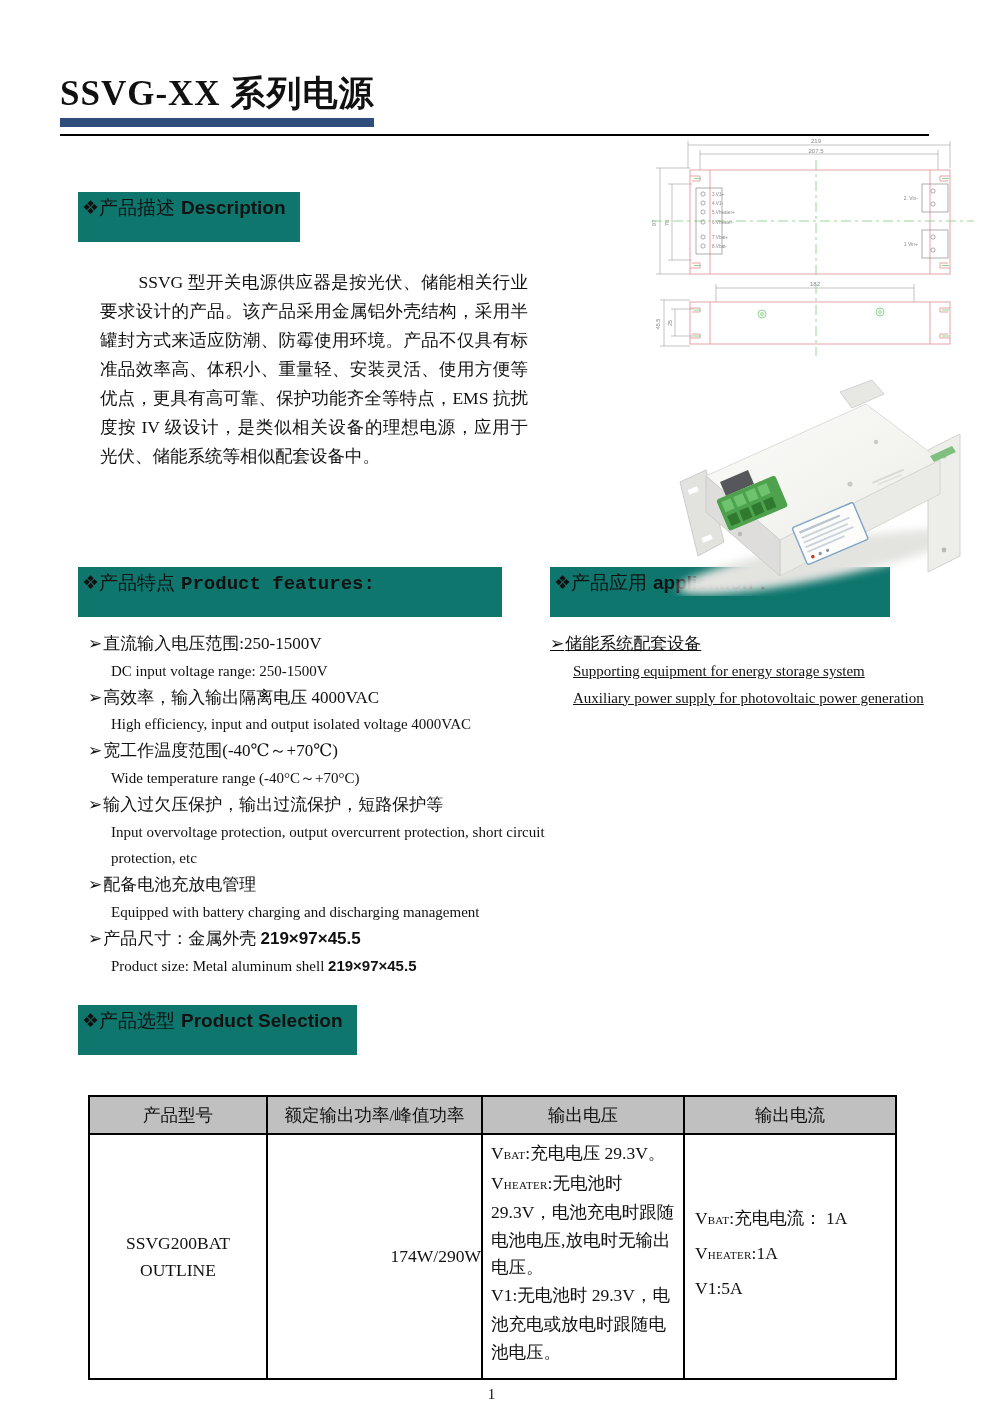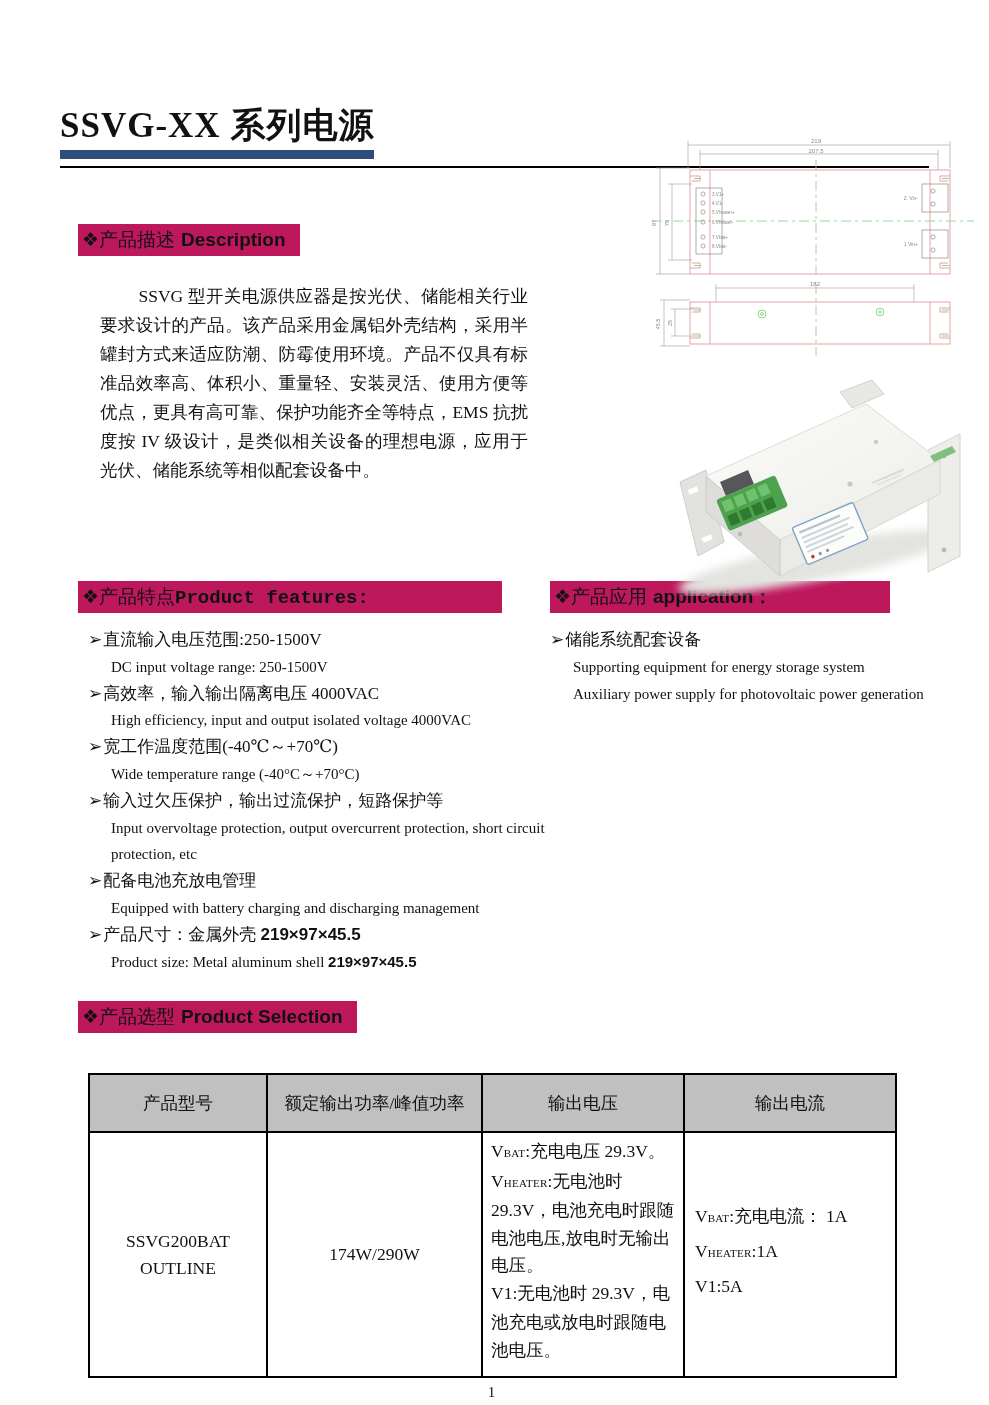--- a/index.html
+++ b/index.html
@@ -13,34 +13,33 @@
     overflow:hidden;
   }
 
   
   .title-wrap { margin:70px 0 0 60px; }
   .doc-title {
     display:inline-block;
     font-size:35px; font-weight:bold; letter-spacing:1px;
     padding-bottom:1px;
     border-bottom:9px solid #2e4d7b;
-    margin-top:32px;
   }
   .title-rule { margin:7px 60px 0 60px; border-top:2.5px solid #000; }
 
   
   .sec-head {
     display:inline-block;
-    background:#be185d;
-    padding:3px 14px 3px 4px;
+    background:#0f766e;
+    padding:3px 14px 21px 4px;
     font-size:19px;
   }
   .sec-head .zh { font-family:"Liberation Serif",serif; }
   .sec-head .en { font-family:"Liberation Sans",sans-serif; font-weight:bold; margin-left:6px; }
-  .sec-head .en-mono { font-family:"Liberation Mono","DejaVu Sans Mono",monospace; font-weight:bold; }
+  .sec-head .en-mono { font-family:"Liberation Mono","DejaVu Sans Mono",monospace; font-weight:bold; margin-left:6px; }
   .sec-desc { margin:56px 0 0 78px; }
 
   
   .desc-body {
     margin:26px 0 0 100px;
     width:428px;
     font-size:17.5px;
     line-height:29px;
     text-align:justify;
     text-indent:2.2em;
@@ -51,21 +50,21 @@
   .right-col svg { display:block; }
   .photo-box { margin-top:4px; }
 
   
   .sec-row { display:flex; margin:96px 0 0 78px; }
   .sec-row .sec-head.features-h { min-width:424px; }
   .sec-row .sec-head.apps-h { min-width:340px; margin-left:48px; }
 
   .lists-row { display:flex; margin-top:14px; }
   .feat-col { margin-left:88px; width:462px; }
-  .apps-col { width:380px; }
+  .apps-col { width:380px;text-decoration:underline; }
   .li-zh { font-size:17px; line-height:26.8px; color:#111; }
   .li-zh .arrow { margin-right:1px; }
   .li-en { font-size:15px; line-height:26.8px; padding-left:23px; }
   .bold-num { font-family:"Liberation Sans",sans-serif; font-weight:bold; }
 
   
   .sec-sel { margin:26px 0 0 78px; }
   table.sel {
     margin:40px 0 0 88px;
     width:807px;
@@ -74,24 +73,24 @@
   }
   table.sel th, table.sel td {
     border:2px solid #000;
     font-weight:normal;
     font-size:17.5px;
   }
   table.sel th {
     background:#c0c0c0;
     height:31px;
     text-align:center;
-    padding:16px 4px;
+    padding:6px 4px;
   }
   td.c-model { width:178px; text-align:center; vertical-align:middle; line-height:27px; }
-  td.c-power { width:215px; text-align:center; vertical-align:middle; }
+  td.c-power { width:215px; text-align:right; vertical-align:middle; }
   td.c-volt  { width:202px; vertical-align:top; padding:5px 6px 12px 8px; }
   td.c-curr  { width:212px; vertical-align:middle; padding:0 6px 4px 10px; }
   td.c-volt p { line-height:27.5px; }
   td.c-curr p { line-height:33px; }
   .vsub { font-size:11px; letter-spacing:.3px; }
 
   .pageno { width:807px; margin:6px 0 0 88px; text-align:center; font-size:15px; }
 
   
   .dwg-label { font-family:"Liberation Sans",sans-serif; fill:#8a8a8a; }

